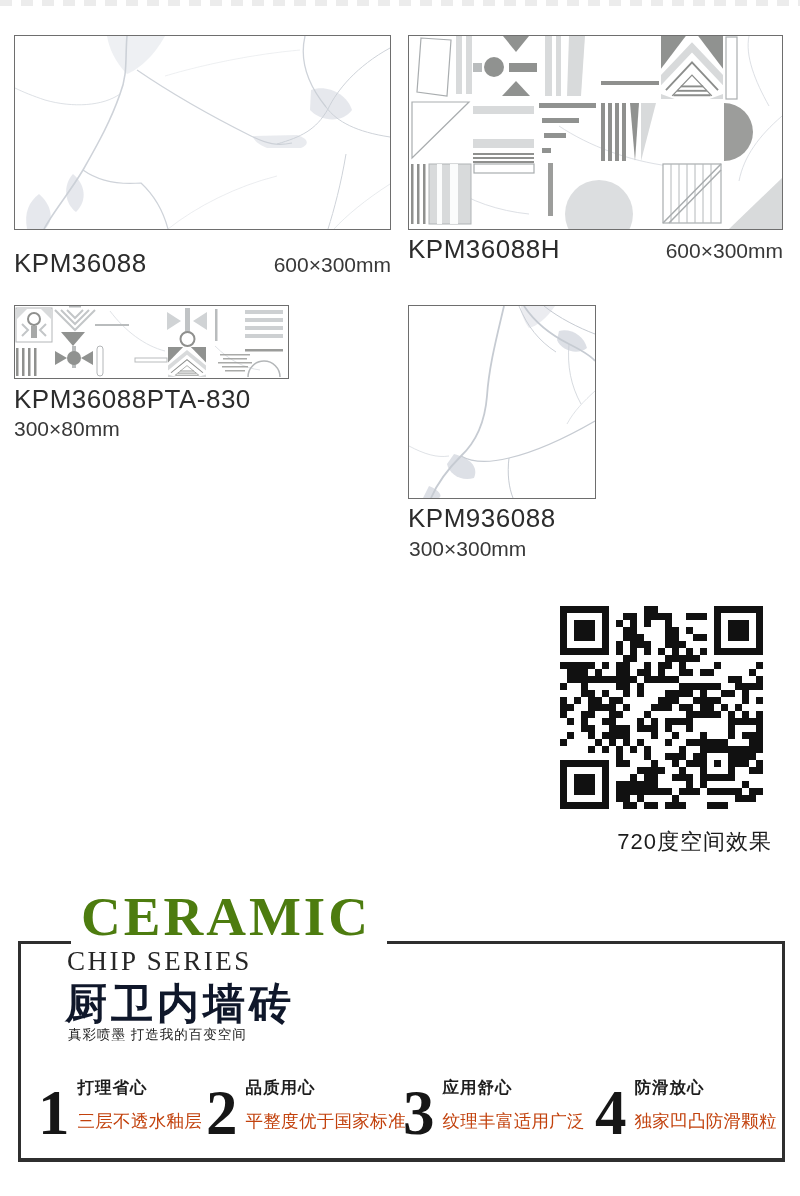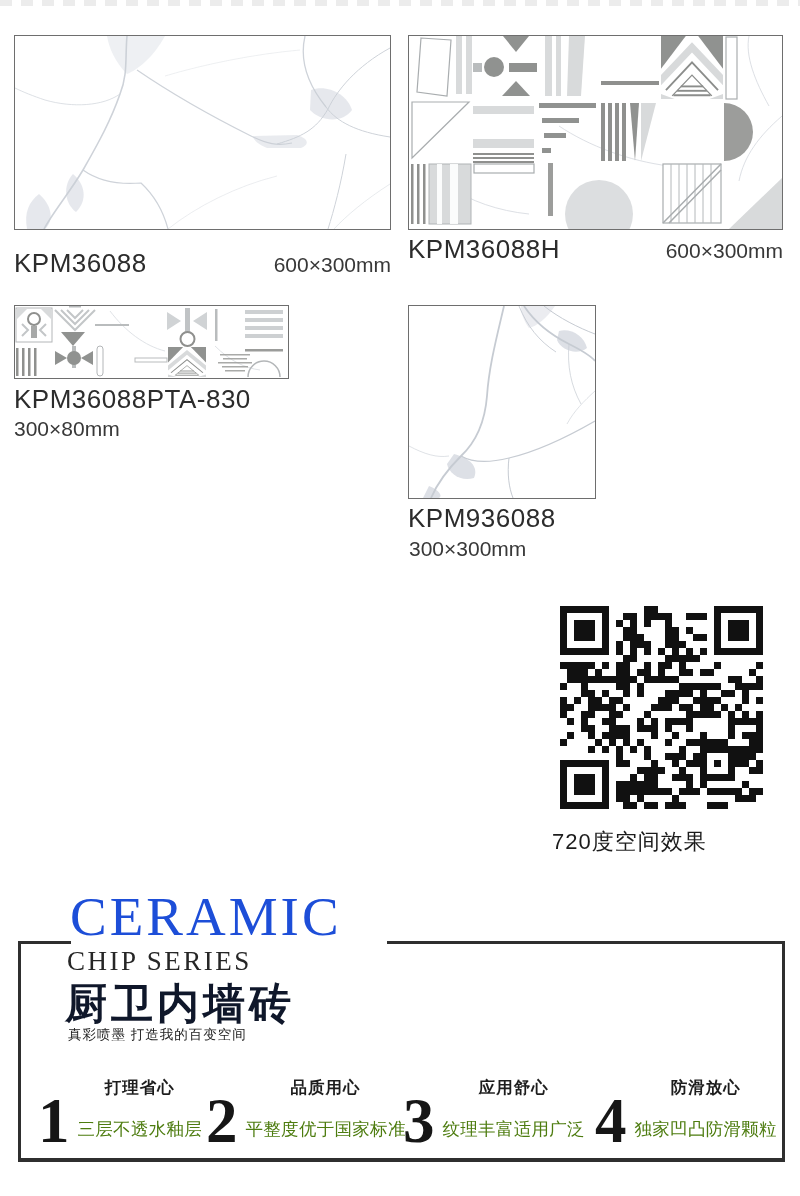--- a/index.html
+++ b/index.html
@@ -21,41 +21,41 @@
   .code{font-size:26px;color:#2c2c2c;letter-spacing:0.5px;}
   .size{font-size:21px;color:#383838;}
   #lab1{left:14px;top:224px;width:377px;margin-top:24px;}
   #lab2{left:408px;top:234px;width:375px;gap:8px;}
   #lab3-code{left:14px;top:384px;}
   #lab3-size{left:14px;top:417px;}
   #lab4-code{left:408px;top:503px;}
   #lab4-size{left:409px;top:537px;}
   
   #qr-wrap{left:560px;top:606px;width:203px;height:203px;}
-  #qr-caption{left:552px;top:827px;width:220px;text-align:left;
+  #qr-caption{left:552px;top:827px;width:220px;text-align:right;
     font-size:22px;color:#1c1c1c;letter-spacing:1px;}
   
-  #ceramic{left:70px;top:889px;width:312px;text-align:left;
-    font-family:"Liberation Serif",serif;font-weight:normal;font-size:55px;
-    letter-spacing:3px;color:#1d4ed8;line-height:1;}
+  #ceramic{left:70px;top:889px;width:312px;text-align:center;
+    font-family:"Liberation Serif",serif;font-weight:bold;font-size:55px;
+    letter-spacing:3px;color:#4d7c0f;line-height:1;}
   #frame{left:18px;top:941px;width:767px;height:221px;border:3px solid #2f2f2f;
     border-bottom-width:4px;box-sizing:border-box;}
   #frame .mask{position:absolute;left:50px;top:-4px;width:316px;height:4px;background:#fff;}
   #chip{left:67px;top:946px;font-family:"Liberation Serif",serif;font-size:27px;
     letter-spacing:2.5px;color:#262626;}
   #seriescn{left:65px;top:976px;font-size:42px;font-weight:bold;letter-spacing:4px;color:#0f172a;}
   #tagline{left:68px;top:1026px;font-size:13.5px;font-weight:normal;letter-spacing:1px;color:#222;}
   
   #features{left:38px;top:1077px;display:flex;}
   .feat{display:flex;align-items:flex-end;}
   .feat .num{font-family:"Liberation Serif",serif;font-weight:bold;font-size:63px;
     line-height:0.76;color:#161616;margin-right:8px;}
-  .feat .txt{display:flex;flex-direction:column;padding-bottom:5px;text-align:center;}
+  .feat .txt{display:flex;flex-direction:column;padding-bottom:5px;}
   .feat .t{font-size:16.5px;font-weight:bold;color:#1d1d1d;letter-spacing:1px;white-space:nowrap;}
-  .feat .d{font-size:17.5px;color:#4d7c0f;margin-top:18px;letter-spacing:0.3px;white-space:nowrap;}
+  .feat .d{font-size:17.5px;color:#c2410c;margin-top:10px;letter-spacing:0.3px;white-space:nowrap;}
   .w1{width:168px;}.w2{width:197px;}.w3{width:192px;}
 </style>
 </head>
 <body>
 
 <div class="abs top-dash"></div>
 
 <svg width="0" height="0" style="position:absolute">
   <defs>
 

